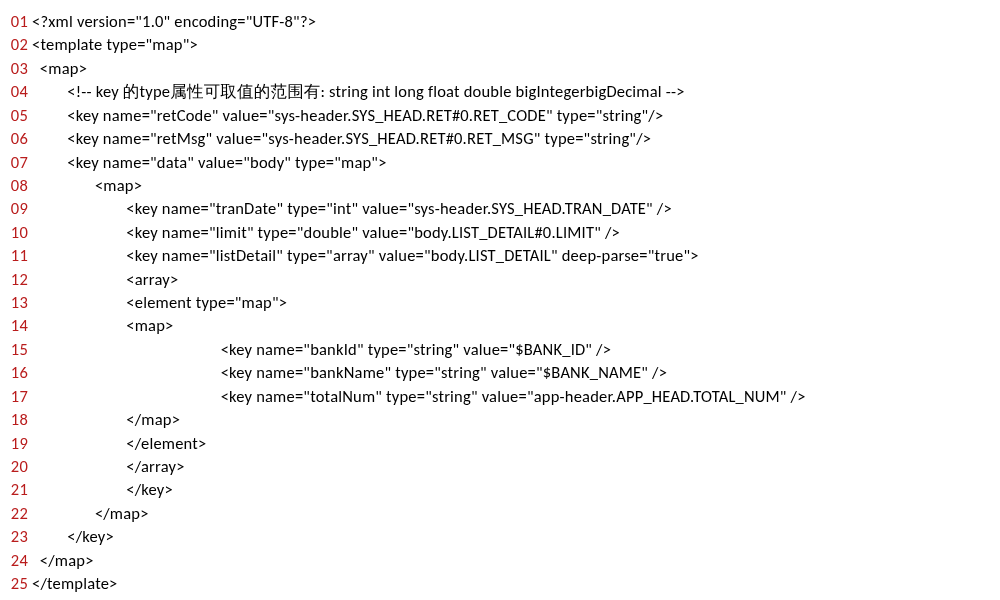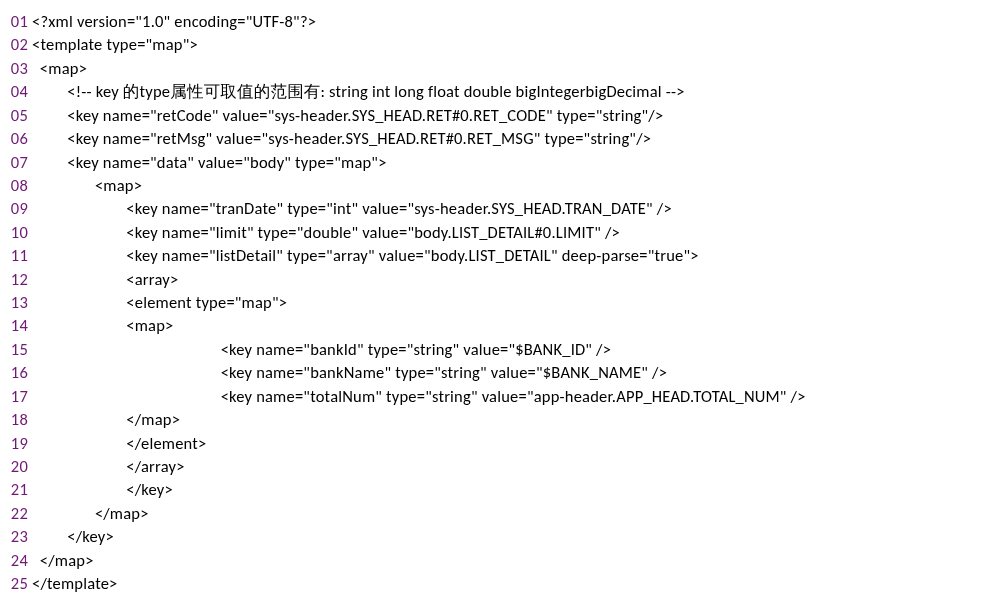--- a/index.html
+++ b/index.html
@@ -19,21 +19,21 @@
   .line {
     display: flex;
     flex-direction: row;
     align-items: baseline;
   }
   .ln {
     width: 24px;
     text-align: right;
     padding-right: 4px;
     flex: 0 0 auto;
-    color: #701a75;
+    color: #b91c1c;
     user-select: none;
   }
   .code {
     flex: 1 1 auto;
     white-space: pre;
   }
 </style>
 </head>
 <body>
 

